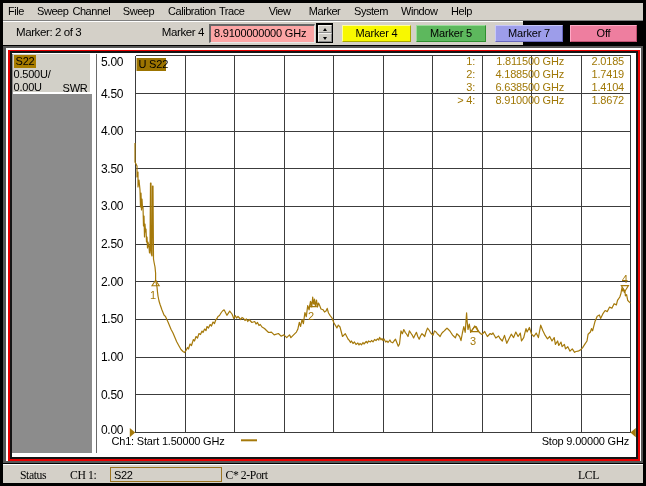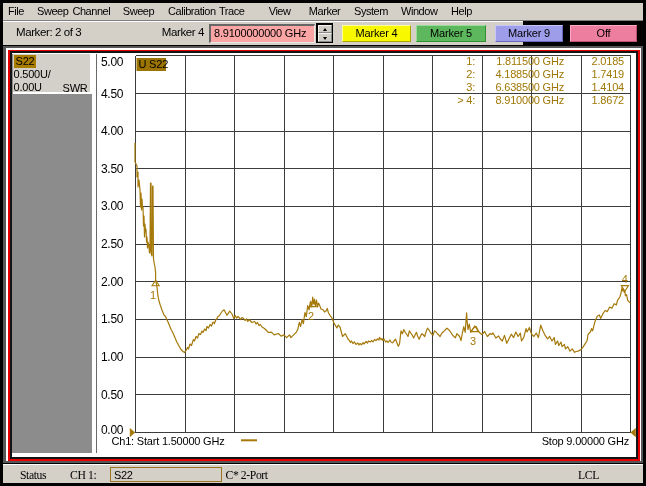--- a/index.html
+++ b/index.html
@@ -63,21 +63,21 @@
 <div id="spin">
       <div>
         <i class="arr" style="top:2.5px;left:4px;border-left:2.8px solid transparent;border-right:2.8px solid transparent;border-bottom:3.2px solid #000"></i>
       </div>
 <div>
         <i class="arr" style="top:3px;left:4px;border-left:2.8px solid transparent;border-right:2.8px solid transparent;border-top:3.2px solid #000"></i>
       </div>
     </div>
 <div class="btn" style="left:339px;width:69px;background:#f8f800;border:1px solid #a8a800;border-top-color:#ffff9c;border-left-color:#ffff9c;">Marker 4</div>
 <div class="btn" style="left:413px;width:70px;background:#5db85d;border:1px solid #2f8f2f;border-top-color:#98dd98;border-left-color:#98dd98;">Marker 5</div>
-<div class="btn" style="left:492px;width:68px;background:#9d9dea;border:1px solid #6868c0;border-top-color:#c8c8f8;border-left-color:#c8c8f8;">Marker 9</div>
+<div class="btn" style="left:492px;width:68px;background:#9d9dea;border:1px solid #6868c0;border-top-color:#c8c8f8;border-left-color:#c8c8f8;">Marker 7</div>
 <div class="btn" style="left:567px;width:67px;background:#ee7e9f;border:1px solid #c05070;border-top-color:#ffaac6;border-left-color:#ffaac6;">Off</div>
 </div>
 <div class="abs r0"></div>
 <div class="abs r1"></div>
 <div class="abs r2"></div>
 <div class="abs r3"></div>
 <div class="abs r4"></div>
 <div id="split" class="abs"></div>
 <div id="panel" class="abs">
 <div id="tracebox"><span id="s22chip">S22</span><br>0.500U/<br>0.00U<span id="swr">SWR</span></div>

